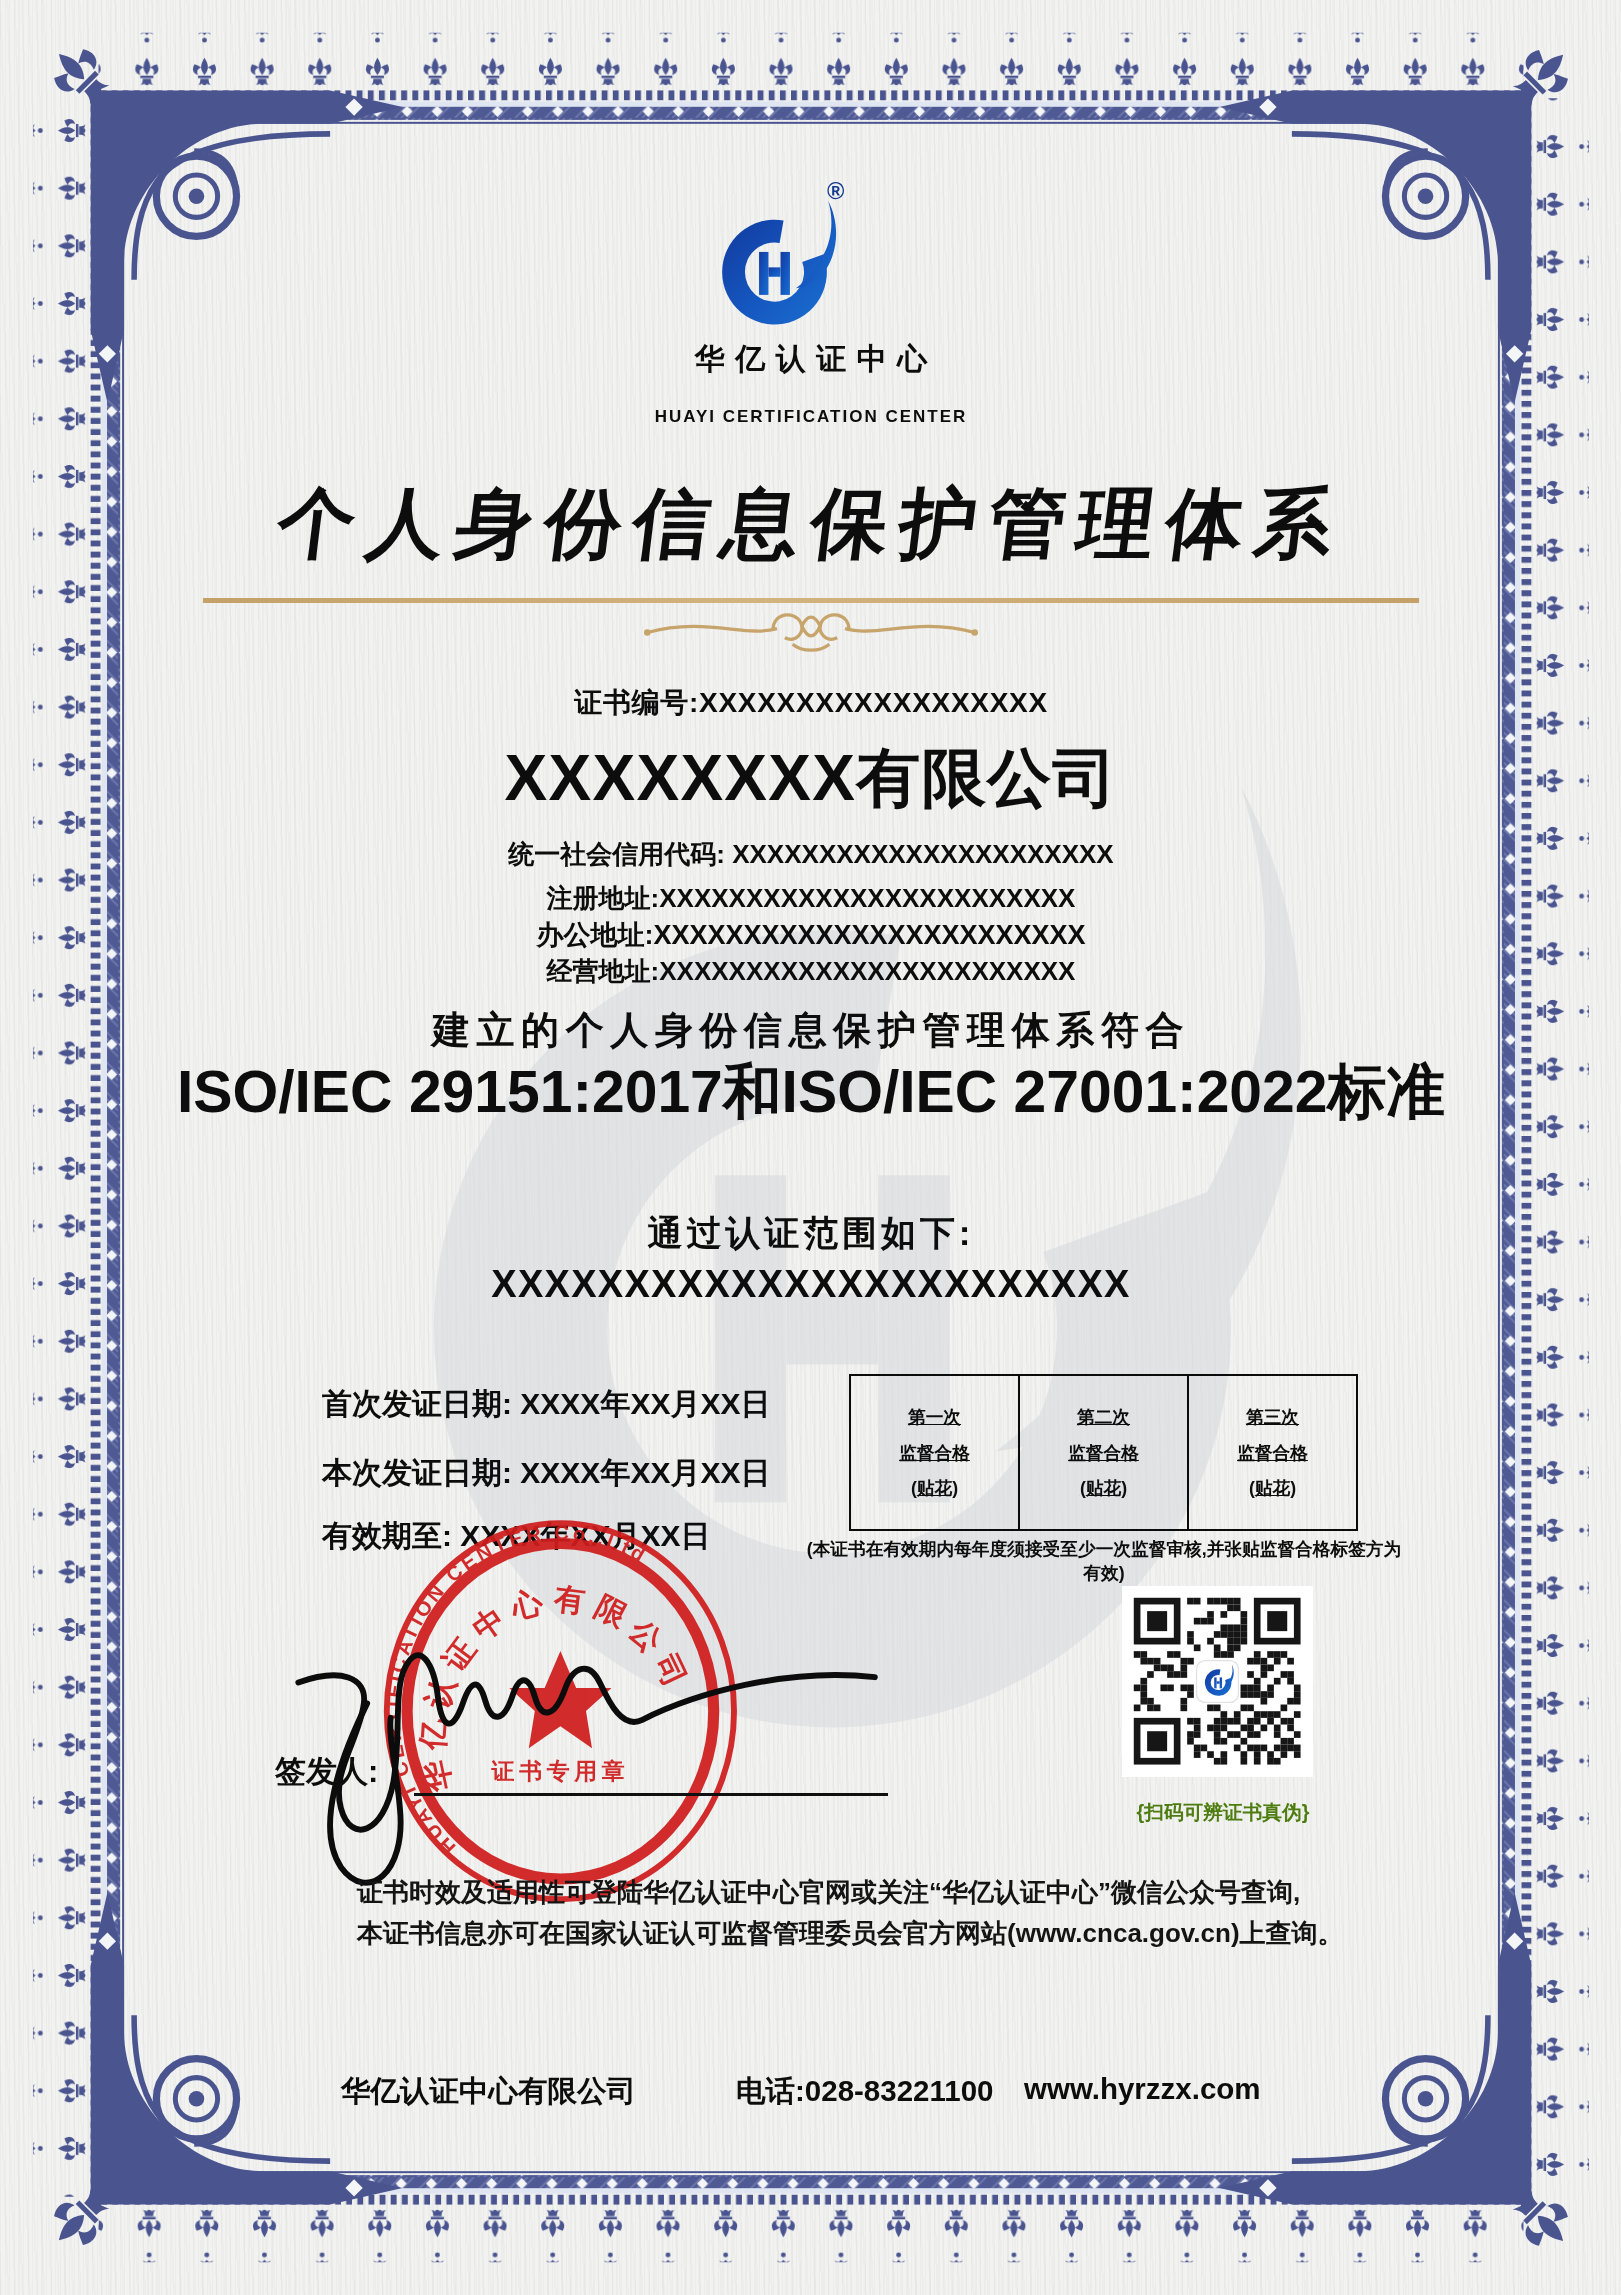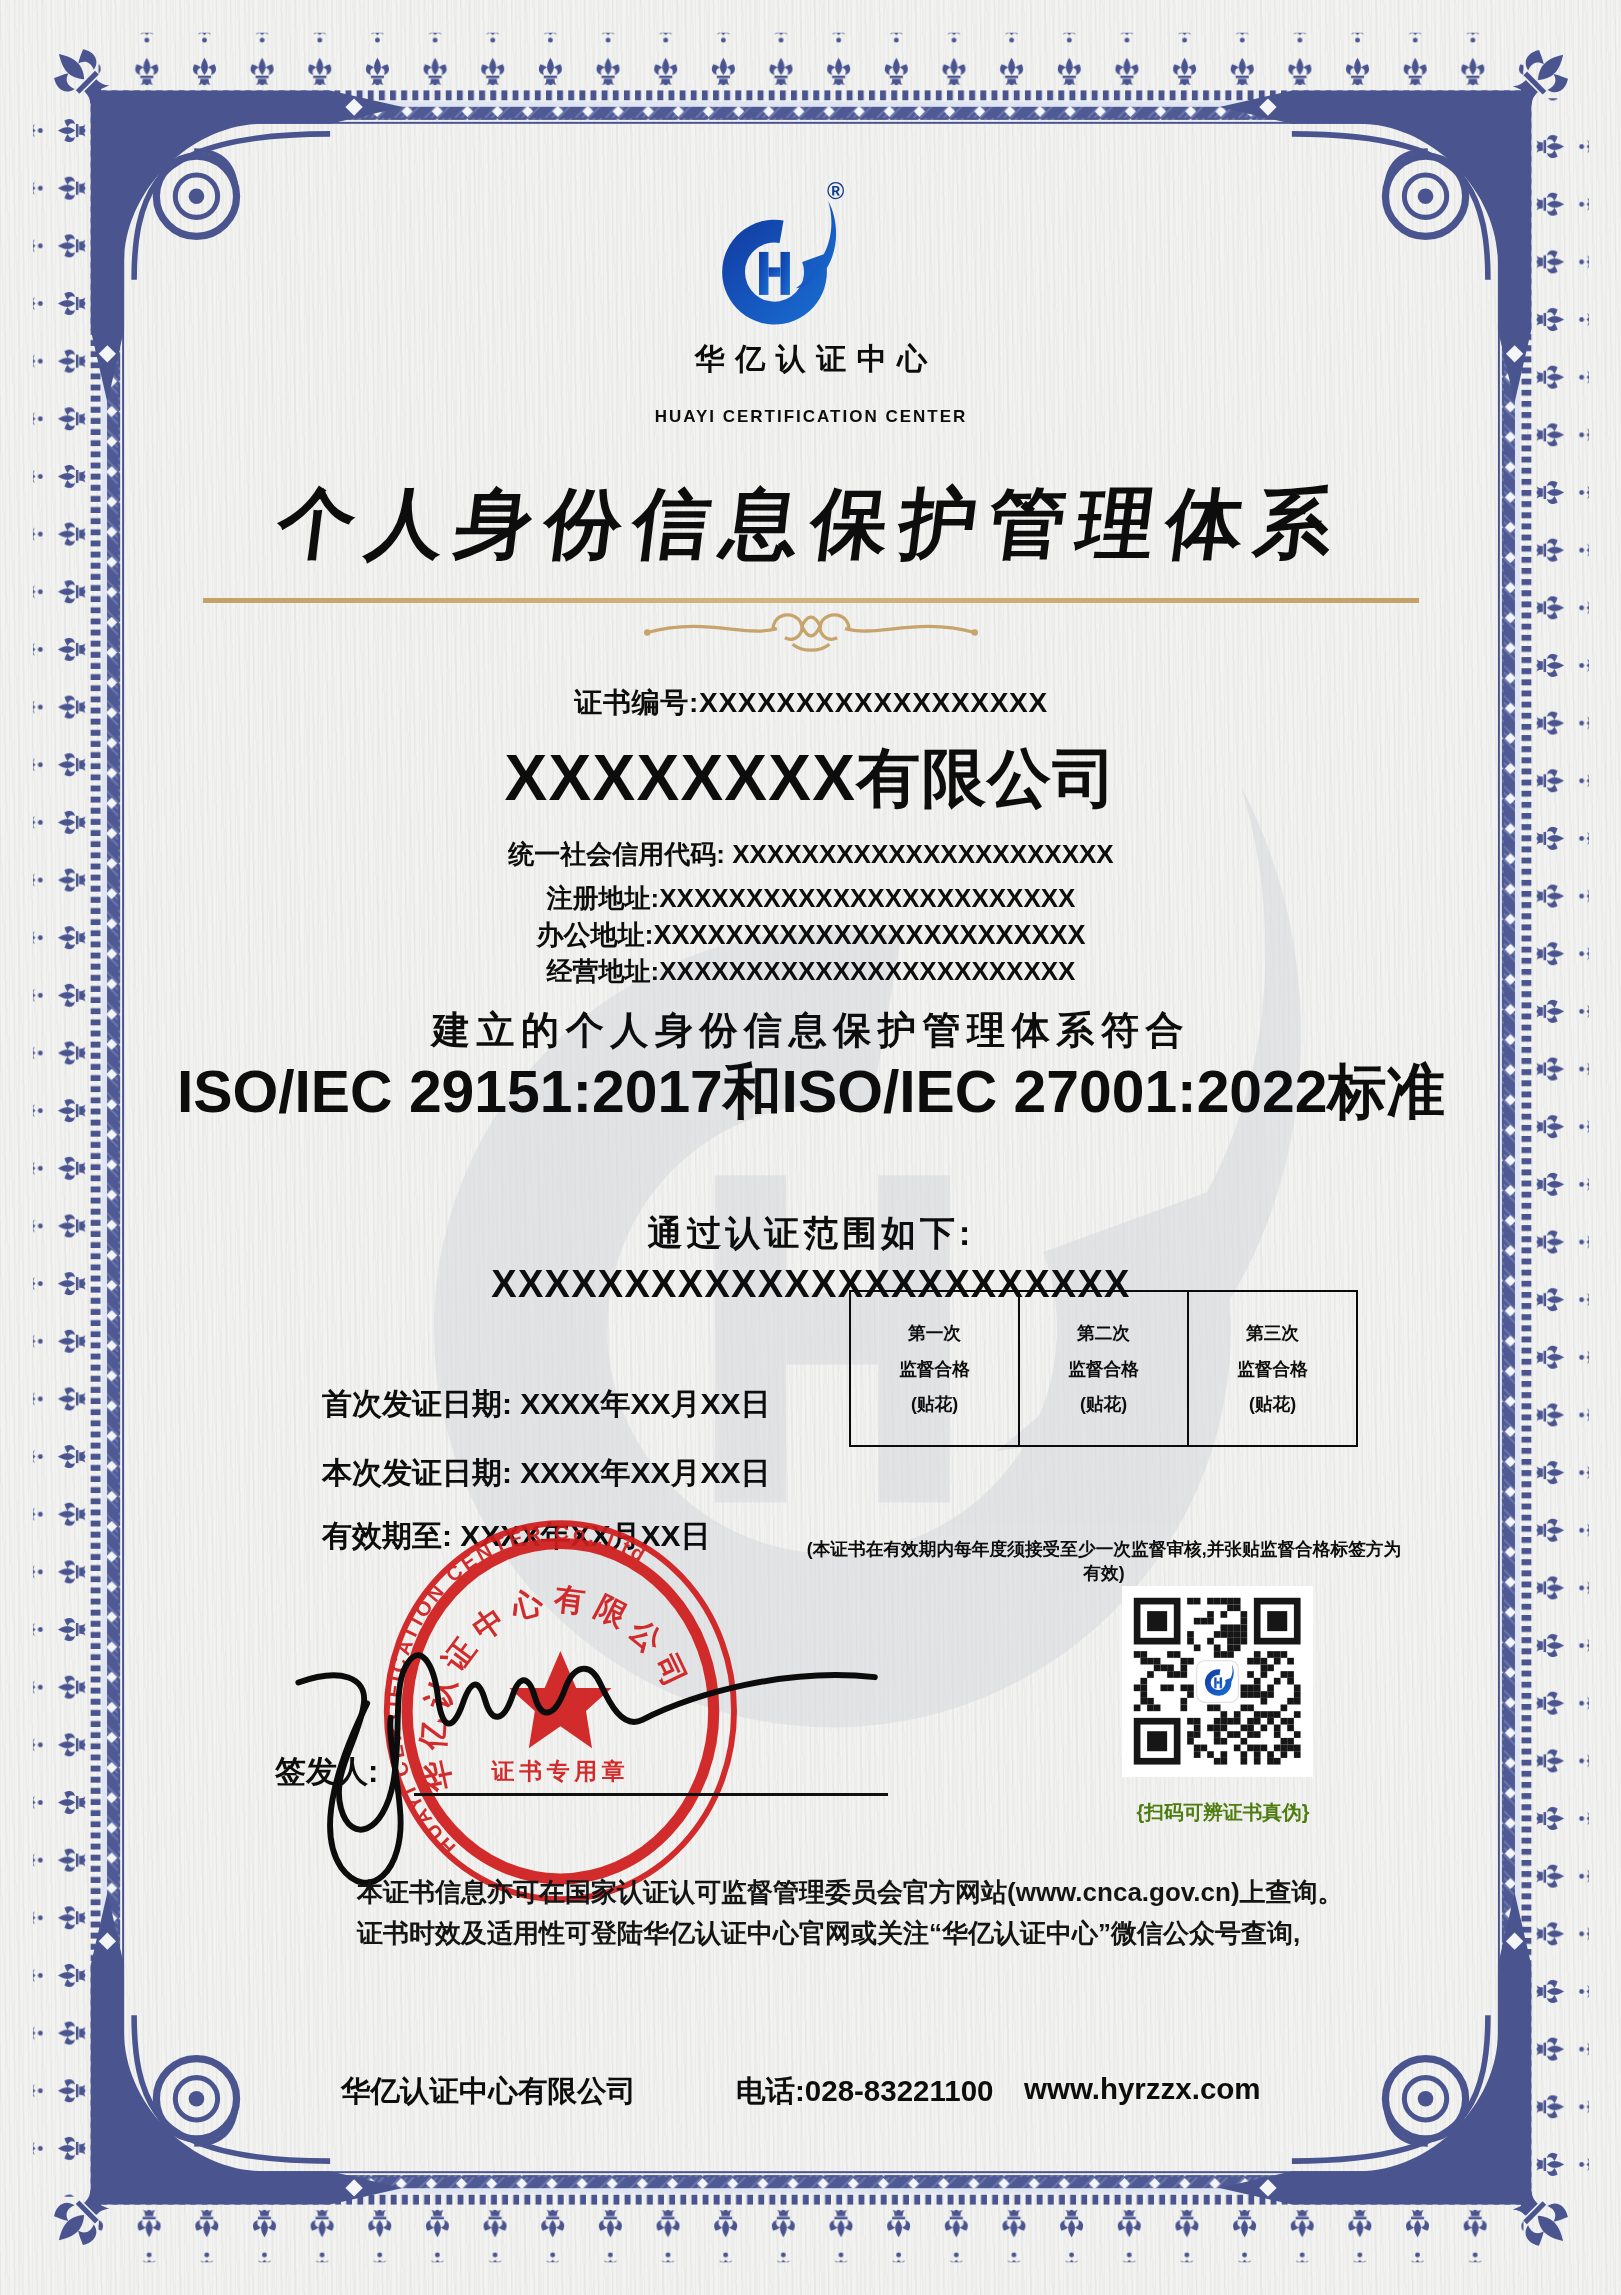--- a/index.html
+++ b/index.html
@@ -38,21 +38,21 @@
   .field3{top:954px;font-size:26px;font-weight:800;}
   .field-val{font-weight:600;}
   .statement{top:1005px;font-size:38px;font-weight:900;letter-spacing:6.6px;}
   .standard{top:1052px;font-size:60px;font-weight:900;letter-spacing:0;transform:scaleX(0.98);}
   .scope-h{top:1210px;font-size:35px;font-weight:800;letter-spacing:3.9px;}
   .scope-v{top:1263px;font-size:38px;font-weight:700;letter-spacing:1.3px;}
   
   .date-row{left:322px;font-size:30px;font-weight:800;white-space:nowrap;}
   .d0{top:1384px;} .d1{top:1453px;} .d2{top:1516px;}
   
-  .sup-table{left:849px;top:1290px;width:505px;height:153px;border:2.6px solid #0b0b0b;display:flex;}
+  .sup-table{left:849px;top:1374px;width:505px;height:153px;border:2.6px solid #0b0b0b;display:flex;text-decoration:underline;}
   .sup-cell{flex:1;border-right:2.6px solid #0b0b0b;display:flex;flex-direction:column;
     justify-content:center;align-items:center;gap:11.8px;font-size:17.7px;font-weight:700;}
   .sup-cell:last-child{border-right:none;}
   .tbl-note{left:806px;top:1537px;width:596px;text-align:center;font-size:17.7px;font-weight:800;}
   
   .issuer{left:275px;top:1751px;font-size:31px;font-weight:800;}
   .sign-line{left:414px;top:1793px;width:474px;height:2.6px;background:#101010;}
   
   .qr-box{left:1122px;top:1586px;width:191px;height:191px;background:#ffffff;}
   .qr-caption{left:1075px;top:1799px;width:296px;text-align:center;font-size:19.7px;font-weight:600;color:#4d7c0f;}
@@ -445,20 +445,20 @@
         <rect x="222.0" y="262.8" width="10.2" height="10.2"></rect>
         <rect x="232.2" y="262.8" width="10.2" height="10.2"></rect>
       </g>
     <rect x="114" y="114" width="64" height="64" rx="13" fill="#ffffff" stroke="#e2e2e2" stroke-width="2"></rect>
     <use href="#hlogo" transform="translate(121,119) scale(0.26)" fill="url(#lgBlue)"></use>
   </svg>
 </div>
 <div class="abs qr-caption">{扫码可辨证书真伪}</div>
 
 <div class="abs footer">
+  <div>证书时效及适用性可登陆华亿认证中心官网或关注“华亿认证中心”微信公众号查询,</div>
   <div>本证书信息亦可在国家认证认可监督管理委员会官方网站(www.cnca.gov.cn)上查询。</div>
-  <div>证书时效及适用性可登陆华亿认证中心官网或关注“华亿认证中心”微信公众号查询,</div>
 </div>
 
 <div class="abs bb bb-company">华亿认证中心有限公司</div>
 <div class="abs bb bb-phone">电话:028-83221100</div>
 <div class="abs bb bb-site">www.hyrzzx.com</div>
 
 
 </body></html>

